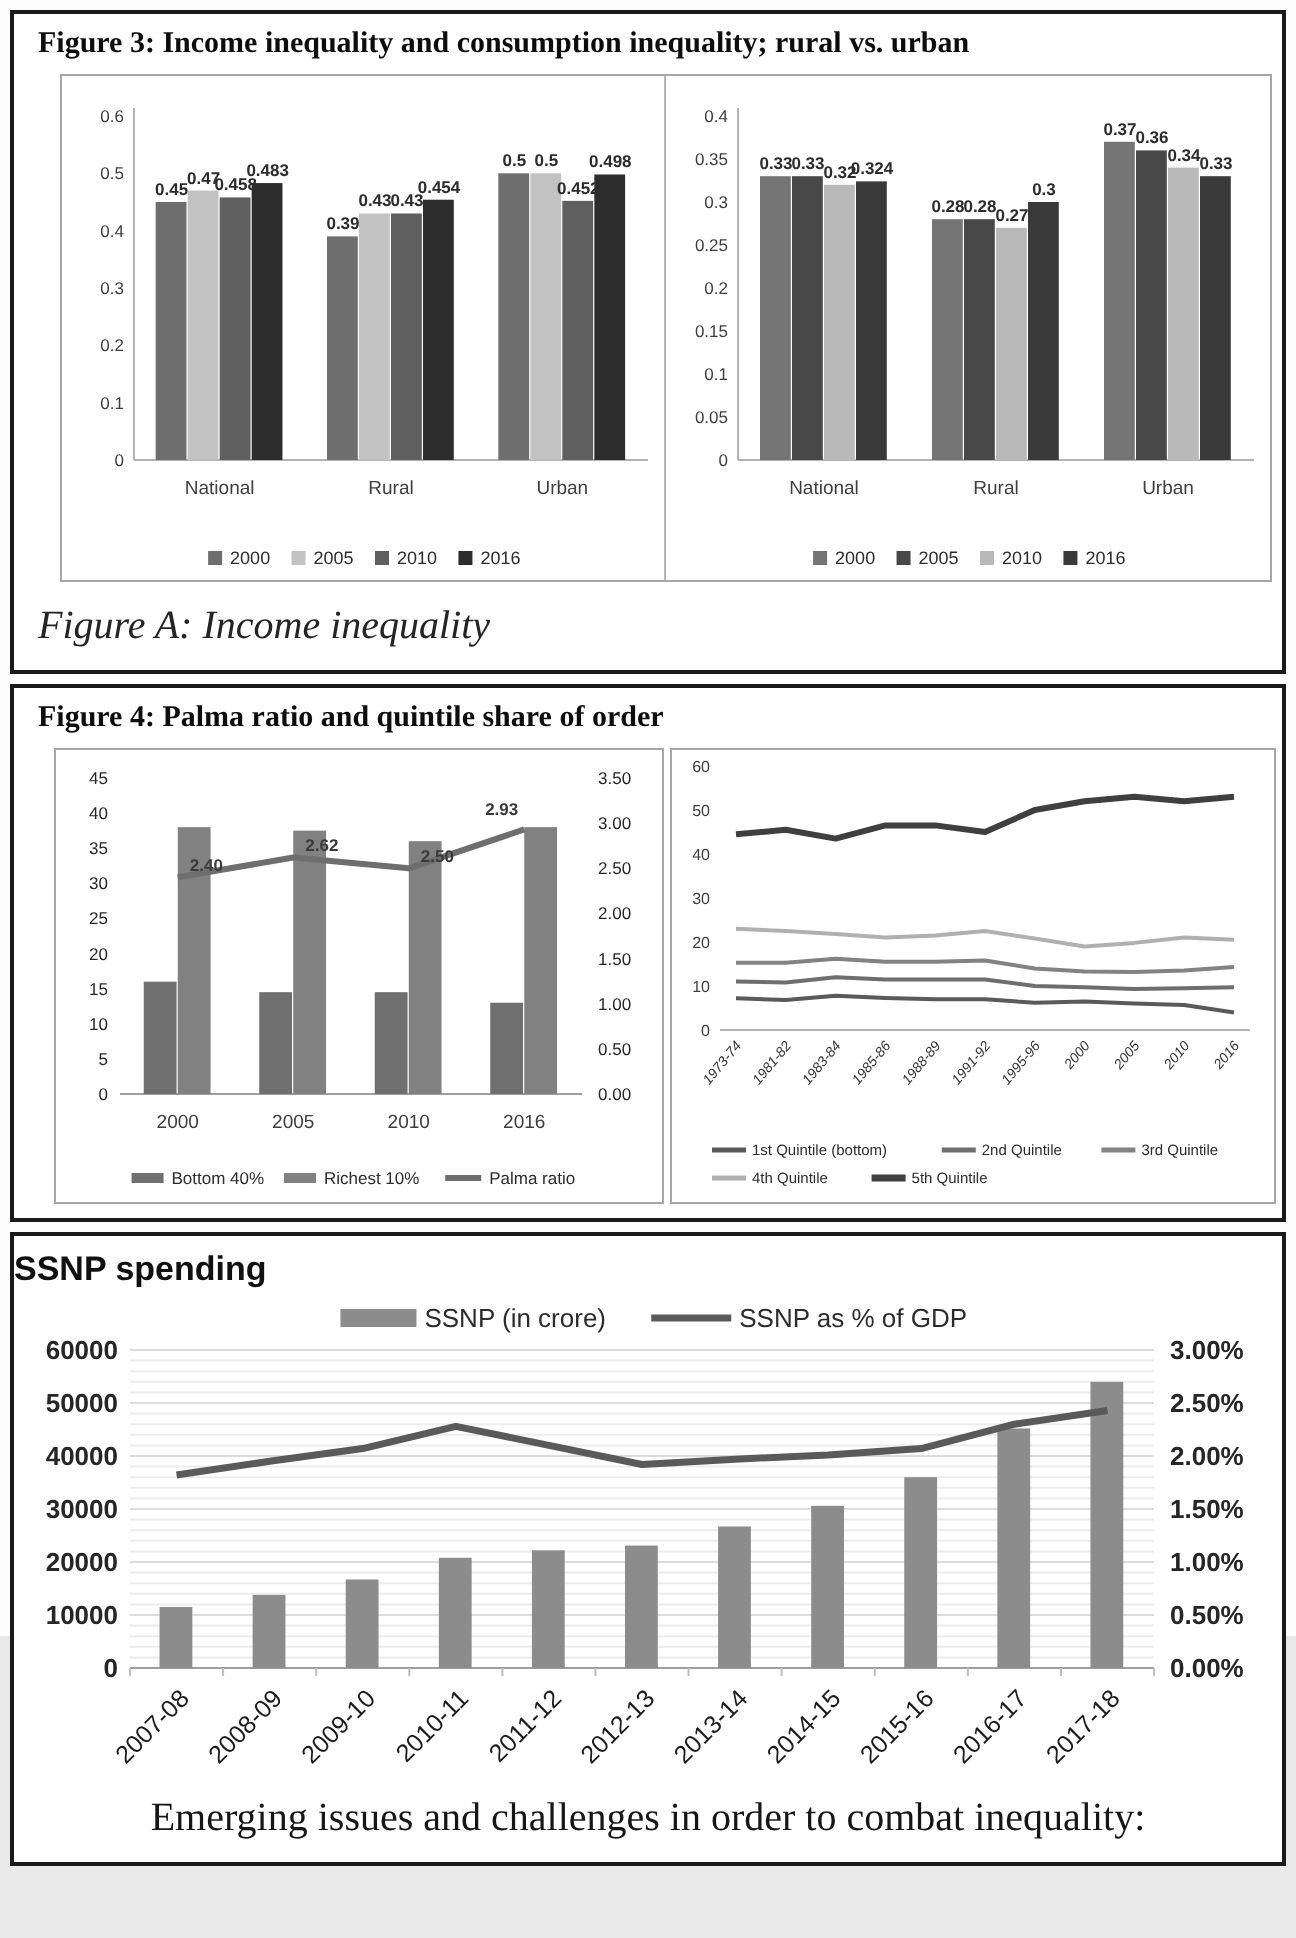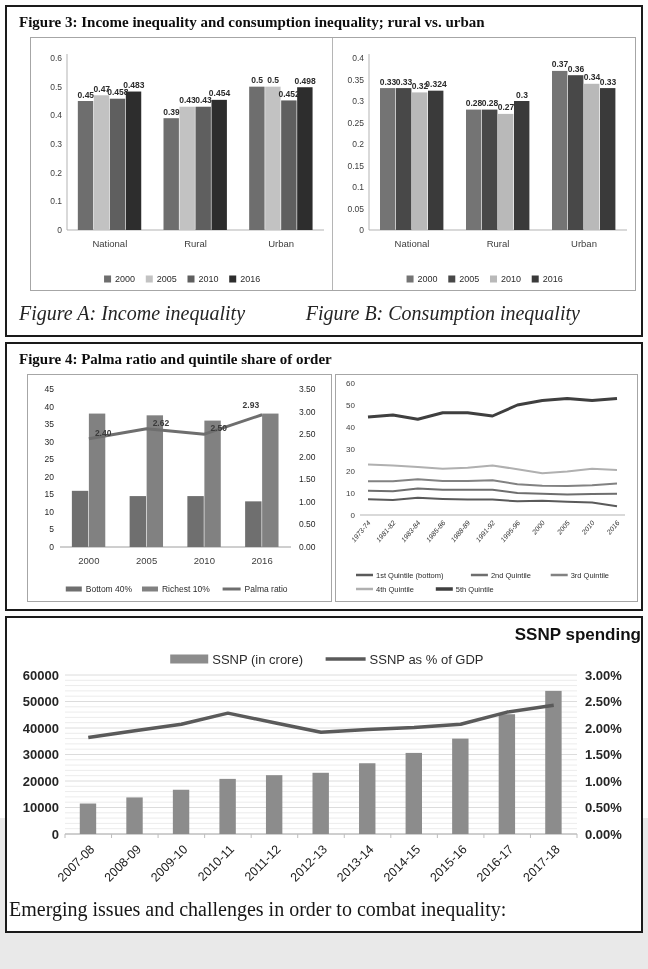--- a/index.html
+++ b/index.html
@@ -12,23 +12,23 @@
   .chart { overflow: hidden; }
   .chart.half { width: 50%; height: 100%; }
   .chart.half:first-child { border-right: 1px solid #b5b5b5; }
   .caption { font-style: italic; font-size: 20px; color: #242424; padding: 8px 12px 0 12px; }
   .caption-row { display: flex; font-style: italic; font-size: 20px; color: #242424; padding: 5px 12px 10px 12px; align-items: center; }
   .caption-row span:first-child { width: 47%; }
   .fig4-row { display: flex; gap: 3px; padding: 2px 3px 7px 20px; }
   .fig4-row .chart { border: 1px solid #a6a6a6; height: 228px; background:#fff; }
   .fig4-row .chart:first-child { width: 305px; }
   .fig4-row .chart:last-child { flex: 1; }
-  .ssnp-title { font-family: "Liberation Sans", sans-serif; font-weight: bold; font-size: 17px; text-align: right; padding-top: 7px; color: #111; }
+  .ssnp-title { font-family: "Liberation Sans", sans-serif; font-weight: bold; font-size: 17px; text-align: left; padding-top: 7px; color: #111; }
   .ssnp-chart { height: 247px; margin: 0 2px; }
-  .footer-text { font-size: 20px; text-align: left; color: #161616; padding: 6px 2px 10px 2px; }
+  .footer-text { font-size: 20px; text-align: center; color: #161616; padding: 6px 2px 10px 2px; }
   svg text { font-family: "Liberation Sans", sans-serif; }
 </style>
 </head>
 <body>
 
 <div class="page">
 
   <section class="box">
     <div class="fig-title">Figure 3: Income inequality and consumption inequality; rural vs. urban</div>
     <div class="fig3-panel">
@@ -122,21 +122,20 @@
             <rect x="115.28" y="237.5" width="7" height="7" fill="#484848"></rect>
             <text x="126.28" y="244.24" font-size="9" fill="#2c2c2c">2005</text>
             <rect x="157" y="237.5" width="7" height="7" fill="#b9b9b9"></rect>
             <text x="168" y="244.24" font-size="9" fill="#2c2c2c">2010</text>
             <rect x="198.72" y="237.5" width="7" height="7" fill="#3a3a3a"></rect>
             <text x="209.72" y="244.24" font-size="9" fill="#2c2c2c">2016</text>
           </svg></div>
     </div>
     <div class="caption-row">
       <span>Figure A: Income inequality</span>
-      <span>Figure B: Consumption inequality</span>
     </div>
   </section>
 
   <section class="box">
     <div class="fig-title">Figure 4: Palma ratio and quintile share of order</div>
     <div class="fig4-row">
       <div class="chart"><svg width="303" height="226" viewBox="0 0 303 226">
             <text x="26" y="174.975" text-anchor="end" font-size="8.5" font-weight="400" fill="#262626">0</text>
             <text x="26" y="157.41944444444445" text-anchor="end" font-size="8.5" font-weight="400" fill="#262626">5</text>
             <text x="26" y="139.86388888888888" text-anchor="end" font-size="8.5" font-weight="400" fill="#262626">10</text>

